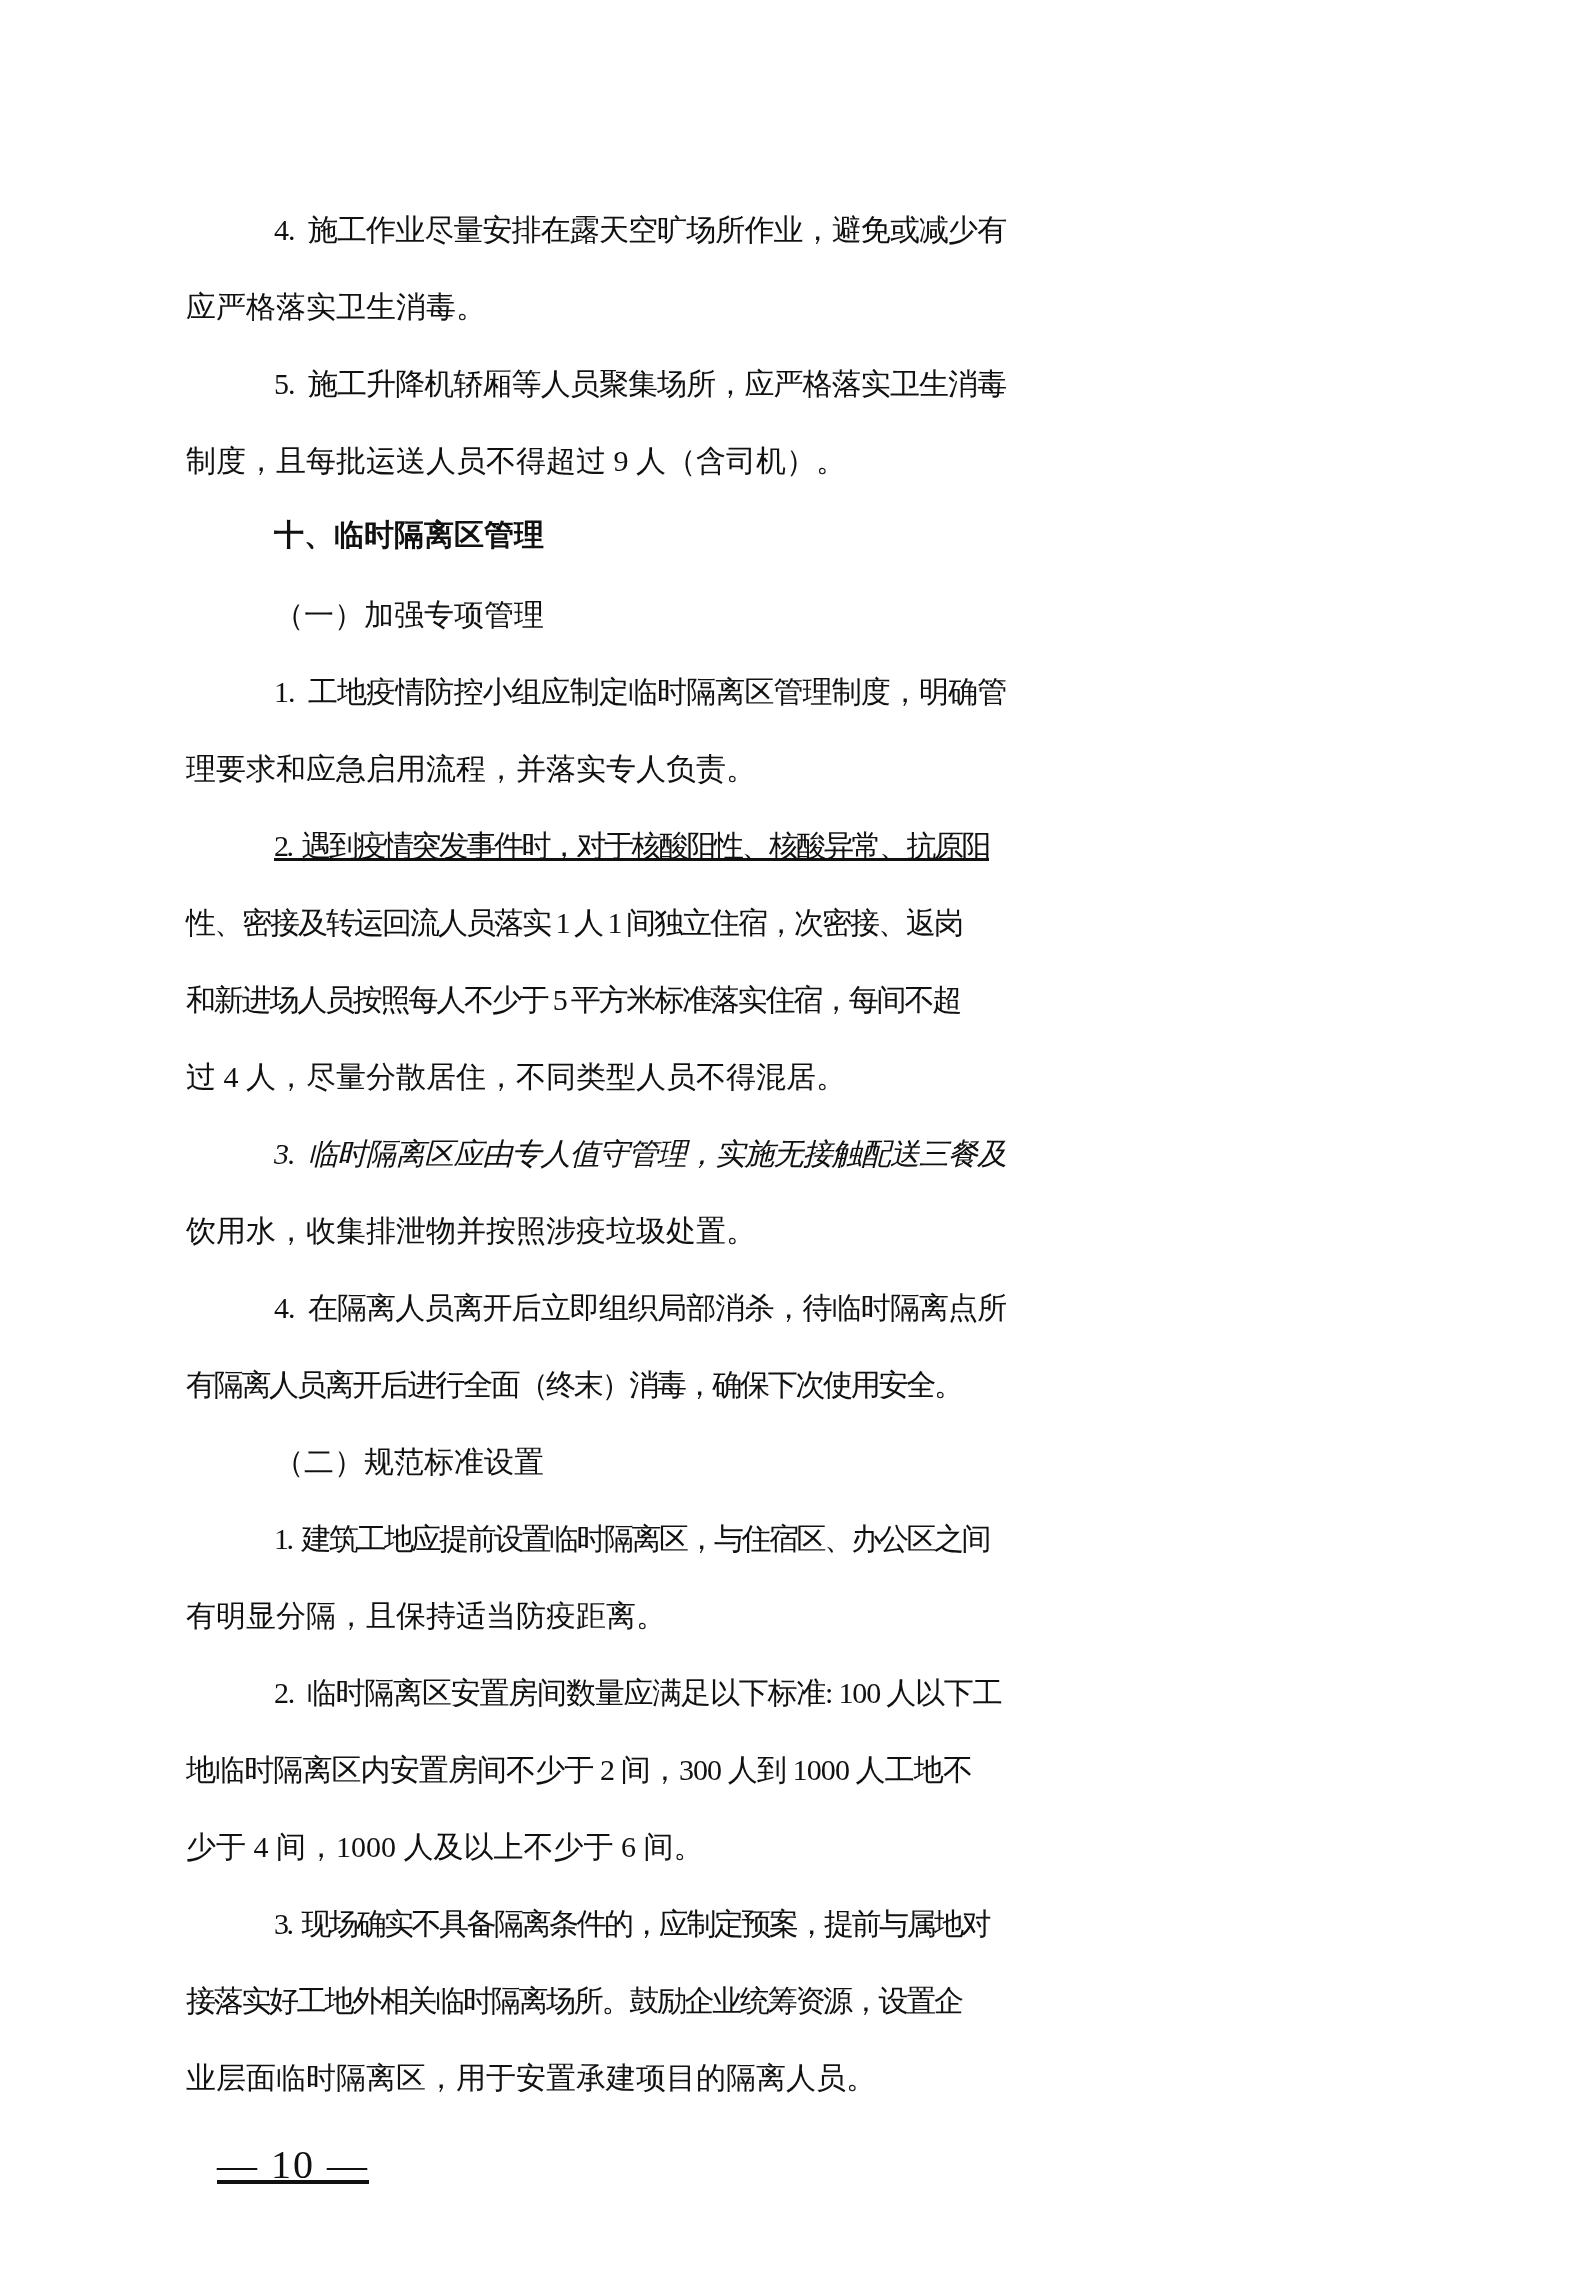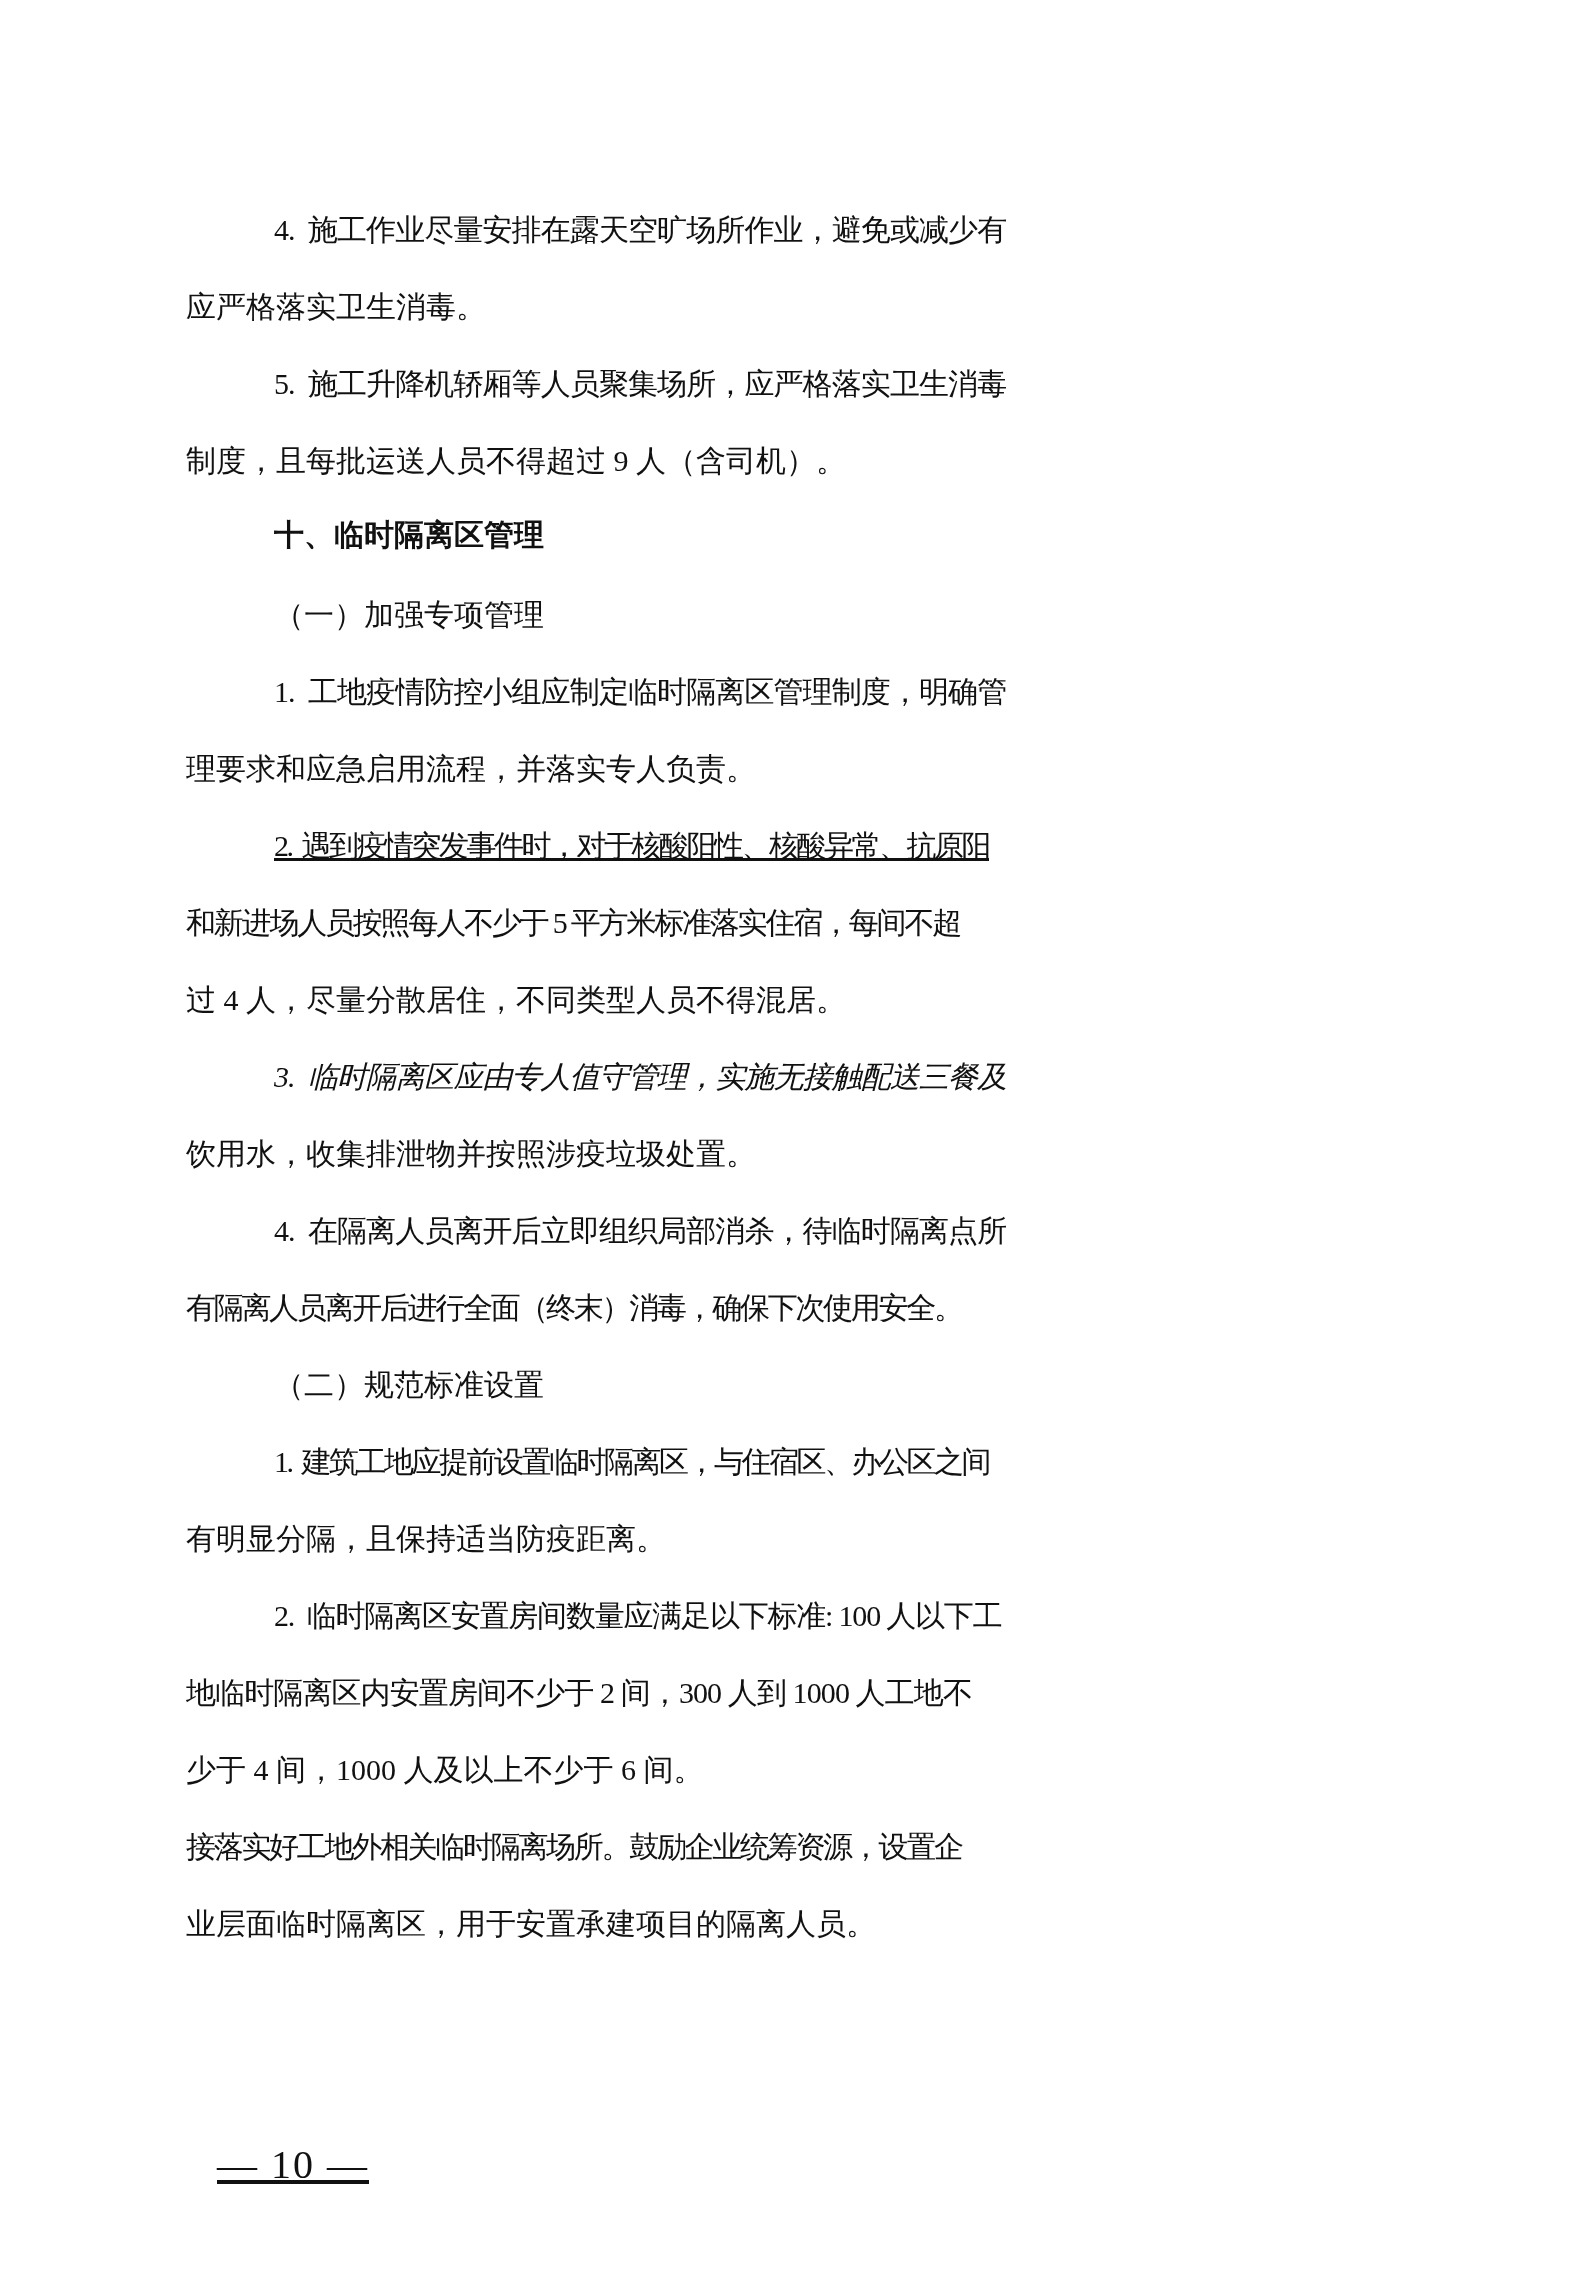--- a/index.html
+++ b/index.html
@@ -58,30 +58,32 @@
   <div class="doc" id="doc">
       <div class="line body indent" style="letter-spacing: -0.9px;">4.  施工作业尽量安排在露天空旷场所作业，避免或减少有</div>
       <div class="line body">应严格落实卫生消毒。</div>
       <div class="line body indent" style="letter-spacing: -0.9px;">5.  施工升降机轿厢等人员聚集场所，应严格落实卫生消毒</div>
       <div class="line body">制度，且每批运送人员不得超过 9 人（含司机）。</div>
       <div class="line heading indent">十、临时隔离区管理</div>
       <div class="line subheading indent">（一）加强专项管理</div>
       <div class="line body indent" style="letter-spacing: -0.9px;">1.  工地疫情防控小组应制定临时隔离区管理制度，明确管</div>
       <div class="line body">理要求和应急启用流程，并落实专人负责。</div>
       <div class="line body indent" style="letter-spacing: -2.5px; text-decoration: underline;">2.  遇到疫情突发事件时，对于核酸阳性、核酸异常、抗原阳</div>
+      <div class="line body" style="letter-spacing: -2px;">性、密接及转运回流人员落实 1 人 1 间独立住宿，次密接、返岗</div>
       <div class="line body" style="letter-spacing: -2.2px;">和新进场人员按照每人不少于 5 平方米标准落实住宿，每间不超</div>
       <div class="line body">过 4 人，尽量分散居住，不同类型人员不得混居。</div>
       <div class="line body indent" style="letter-spacing: -0.9px; font-style: italic;">3.  临时隔离区应由专人值守管理，实施无接触配送三餐及</div>
       <div class="line body">饮用水，收集排泄物并按照涉疫垃圾处置。</div>
       <div class="line body indent" style="letter-spacing: -0.9px;">4.  在隔离人员离开后立即组织局部消杀，待临时隔离点所</div>
       <div class="line body" style="letter-spacing: -2.3px;">有隔离人员离开后进行全面（终末）消毒，确保下次使用安全。</div>
       <div class="line subheading indent">（二）规范标准设置</div>
       <div class="line body indent" style="letter-spacing: -2.5px;">1.  建筑工地应提前设置临时隔离区，与住宿区、办公区之间</div>
       <div class="line body">有明显分隔，且保持适当防疫距离。</div>
       <div class="line body indent" style="letter-spacing: -1.2px;">2.  临时隔离区安置房间数量应满足以下标准: 100 人以下工</div>
       <div class="line body" style="letter-spacing: -0.9px;">地临时隔离区内安置房间不少于 2 间，300 人到 1000 人工地不</div>
       <div class="line body">少于 4 间，1000 人及以上不少于 6 间。</div>
+      <div class="line body indent" style="letter-spacing: -2.5px;">3.  现场确实不具备隔离条件的，应制定预案，提前与属地对</div>
       <div class="line body" style="letter-spacing: -2.3px;">接落实好工地外相关临时隔离场所。鼓励企业统筹资源，设置企</div>
       <div class="line body">业层面临时隔离区，用于安置承建项目的隔离人员。</div>
     </div>
   <div class="pageno">— 10 —</div>
 </div>
 
 
 </body></html>

